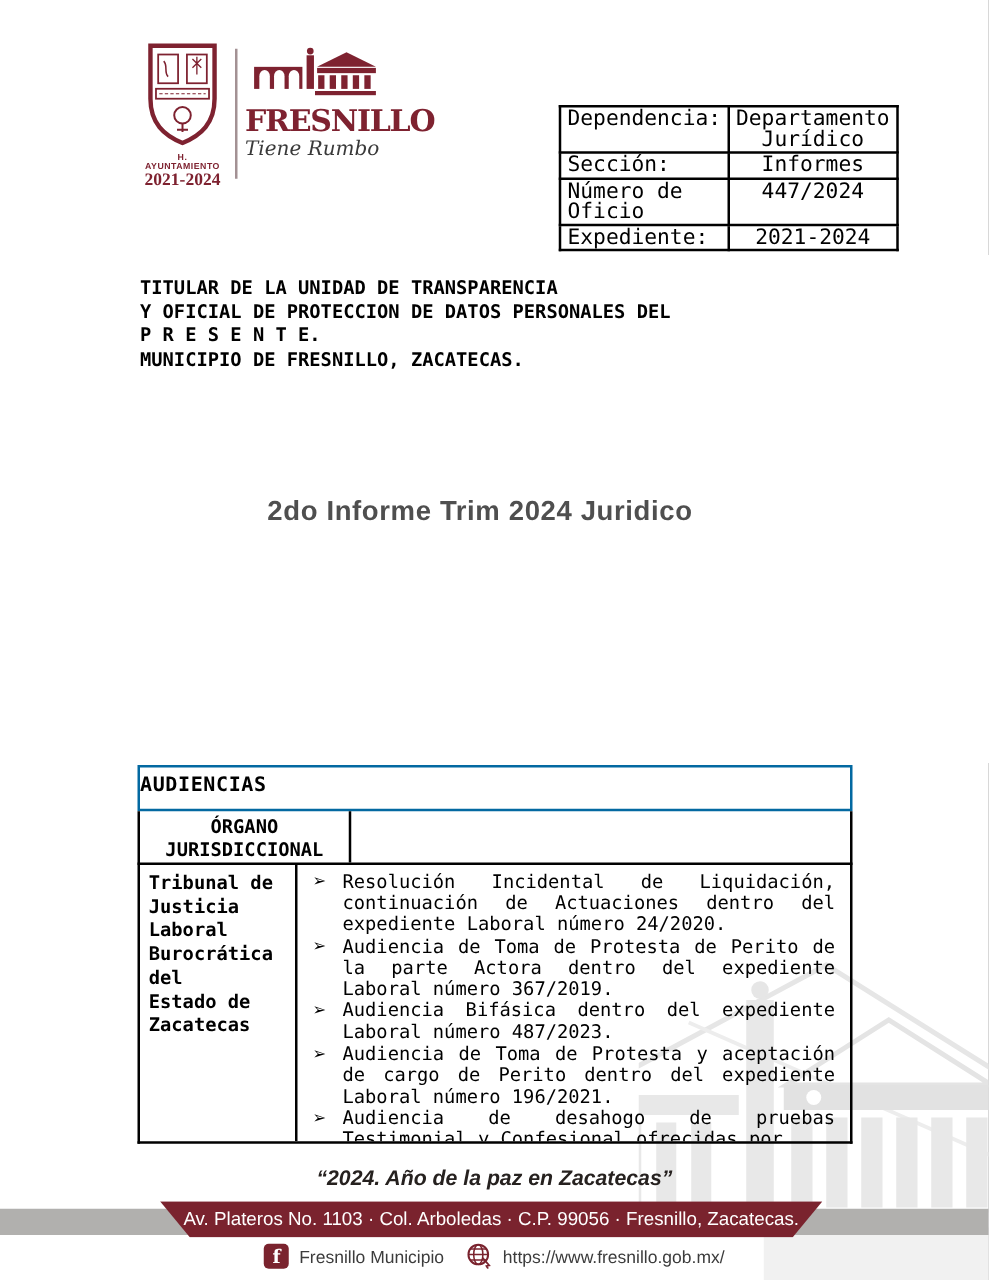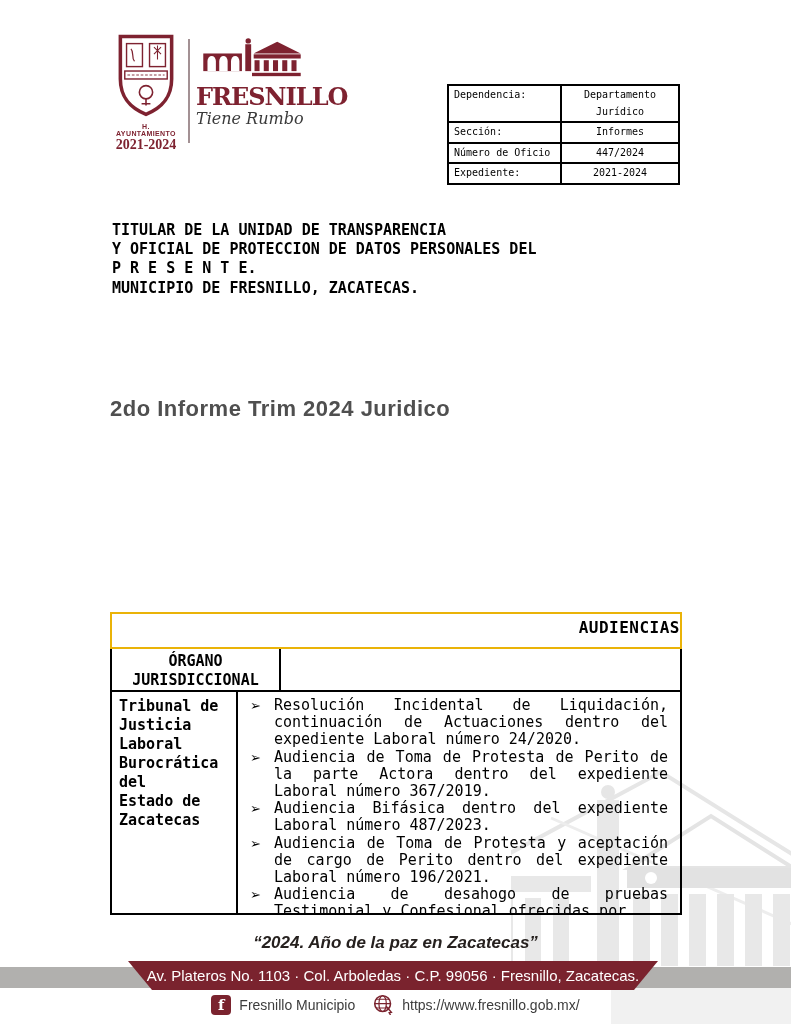--- a/index.html
+++ b/index.html
@@ -14,32 +14,32 @@
   .logo { position:absolute; left:112px; top:33px; width:215px; height:128px; z-index:1; }
   .shield-wrap { position:absolute; left:0; top:0; width:68px; text-align:center; }
   .gov-label { font-family:"Liberation Sans",sans-serif; font-weight:bold; font-size:7px; color:#7e2230; letter-spacing:.4px; margin-top:2px; }
   .gov-period { font-family:"Liberation Serif",serif; font-weight:bold; font-size:14px; color:#7e2230; margin-top:0px; }
   .logo-divider { position:absolute; left:76px; top:6px; width:1.5px; height:104px; background:#a39194; }
   .logo-right { position:absolute; left:84px; top:2px; width:130px; text-align:left; }
   .logo-name { font-family:"DejaVu Serif","Liberation Serif",serif; font-weight:bold; font-size:24px; letter-spacing:-1px; color:#7e2230; margin-top:1px; }
   .logo-tagline { font-family:"DejaVu Serif","Liberation Serif",serif; font-style:italic; font-size:16px; color:#3a3a3a; margin-top:-2px; }
   
   .info-table { position:absolute; left:447px; top:84px; border-collapse:collapse; z-index:1;
-    font-size:10px; line-height:16.5px; }
+    font-size:17px; line-height:16.5px; }
   .info-table td { border:2px solid #000; padding:1px 5px; vertical-align:top; }
   .info-table td.lbl { width:113px; text-align:left; }
   .info-table td.val { width:118px; text-align:center; }
   
   .recipient { position:absolute; left:112px; top:221px; z-index:1; font-weight:bold; font-size:15px; line-height:19.2px; }
   
-  .doc-title { position:absolute; left:110px; top:396px; width:548px; text-align:left; z-index:1;
+  .doc-title { position:absolute; left:110px; top:396px; width:548px; text-align:center; z-index:1;
     font-family:"Liberation Sans",sans-serif; font-weight:bold; font-size:22px; letter-spacing:.5px; color:#4f4f4f; }
   
   .main-table { position:absolute; left:110px; top:612px; width:572px; z-index:1; font-size:15px; }
-  .mt-header { border:2px solid #eab308; height:37px; text-align:right; font-weight:bold; padding-top:4px; letter-spacing:.5px; font-size:16px; }
+  .mt-header { border:2px solid #0369a1; height:37px; text-align:left; font-weight:bold; padding-top:4px; letter-spacing:.5px; font-size:16px; }
   .mt-sub { display:flex; border:2px solid #000; border-top:none; height:43px; }
   .mt-sub-organ { width:169px; border-right:2px solid #000; text-align:center; font-weight:bold; padding-top:3px; line-height:19px; }
   .mt-sub-empty { flex:1; }
   .mt-bodyrow { display:flex; border:2px solid #000; border-top:none; height:223px; overflow:hidden; }
   .mt-organ-cell { width:126px; border-right:2px solid #000; padding:5px 4px 4px 7px; font-weight:bold; line-height:19px; }
   .mt-items-cell { flex:1; padding:5px 12px 4px 8px; text-align:justify; line-height:17.2px; }
   .bullet-item { position:relative; padding-left:28px; }
   .bullet { position:absolute; left:4px; top:0; font-family:"DejaVu Sans",sans-serif; font-size:13px; }
   
   .quote { position:absolute; left:0; top:933px; width:791px; text-align:center; z-index:3;

